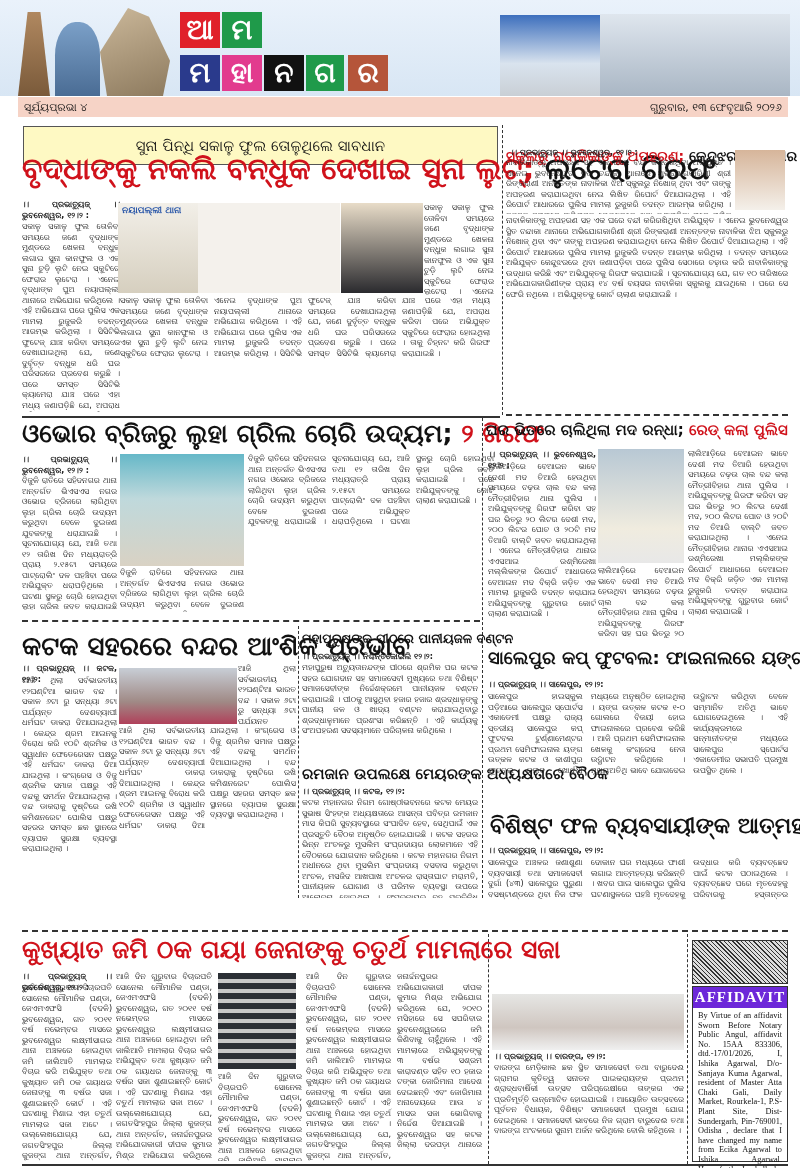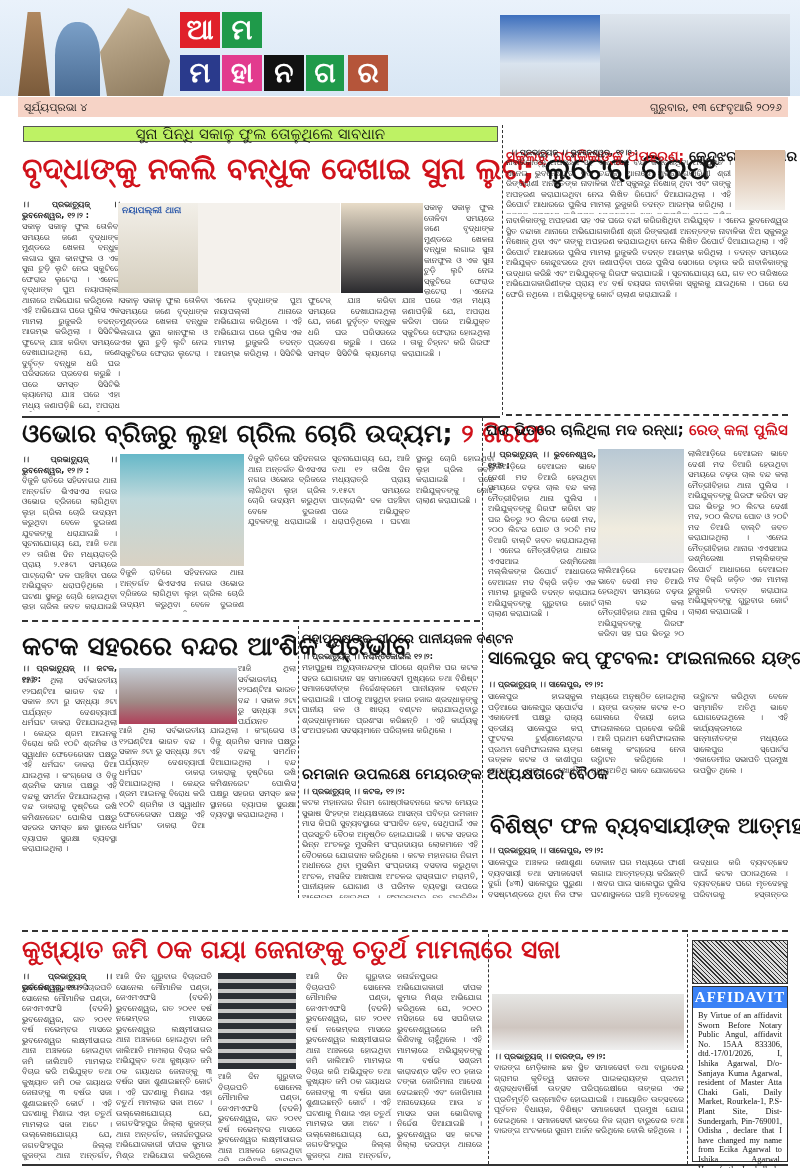--- a/index.html
+++ b/index.html
@@ -4,31 +4,31 @@
 <style>
   * { box-sizing: border-box; margin: 0; padding: 0; }
   body { width: 800px; height: 1168px; background: #fff; font-family: "DejaVu Sans", sans-serif; overflow: hidden; position: relative; color: #111; }
   .abs { position: absolute; }
   
   #masthead { left: 0; top: 0; width: 800px; height: 96px; background: linear-gradient(180deg, #eaf2fb 0%, #d8e6f4 100%); overflow: hidden; }
   .temple { background: linear-gradient(180deg, #b08860, #7a5a3a); }
   .bldg { background: linear-gradient(180deg, #dfe6ee, #a9b6c4); }
   .logo-box { position: absolute; width: 40px; height: 36px; color: #fff; font-size: 28px; font-weight: bold; display: flex; align-items: center; justify-content: center; line-height: 1; }
   #dateline { left: 18px; top: 97px; width: 770px; height: 20px; background: #f6d3c6; display: flex; justify-content: space-between; align-items: center; padding: 0 6px; font-size: 11px; }
-  .kicker { background: #bef264; border: 1px solid #555; height: 16px; font-size: 15px; display: flex; align-items: center; justify-content: center; color: #111; }
+  .kicker { background: #fef9c3; border: 1px solid #555; height: 39px; font-size: 15px; display: flex; align-items: center; justify-content: center; color: #111; }
   .hl { font-weight: bold; line-height: 1.1; white-space: nowrap; }
   .red { color: #d0121b; }
   .blk { color: #111; }
   .body-text { font-size: 8px; line-height: 10.5px; color: #222; text-align: justify; overflow: hidden; }
   .photo { background: #bbb; overflow: hidden; text-align: center; }
   .vline { position: absolute; border-left: 1.5px dashed #333; }
   .hdash { position: absolute; border-top: 2px dashed #333; }
   .solid { position: absolute; border-top: 2px solid #333; }
   #affidavit-box { border: 1.5px solid #333; font-family: "Liberation Serif", serif; }
-  #affidavit-title { background: #3b82f6; color: #fff; font-size: 15px; font-weight: bold; text-align: center; letter-spacing: 1px; padding: 2px 0; }
+  #affidavit-title { background: #6d28d9; color: #fff; font-size: 15px; font-weight: bold; text-align: center; letter-spacing: 1px; padding: 2px 0; }
   #affidavit-body { font-size: 8.3px; line-height: 9.6px; padding: 3px 5px; text-align: justify; }
   .hatch { background: repeating-linear-gradient(45deg, #333 0 1px, #ddd 1px 3px); border: 1px solid #333; }
 </style>
 </head>
 <body>
 
 <div id="masthead" class="abs">
   <div class="abs temple" style="left:18px;top:12px;width:32px;height:84px;clip-path:polygon(30% 0,70% 0,100% 100%,0 100%);"></div>
   <div class="abs" style="left:55px;top:22px;width:45px;height:74px;background:linear-gradient(180deg,#7ba0c8,#4a6c94);border-radius:45% 45% 0 0;"></div>
   <div class="abs temple" style="left:100px;top:8px;width:70px;height:88px;background:linear-gradient(160deg,#cbb89a,#8d7a5e);clip-path:polygon(40% 0,70% 10%,100% 60%,90% 100%,10% 100%,0 50%);"></div>

